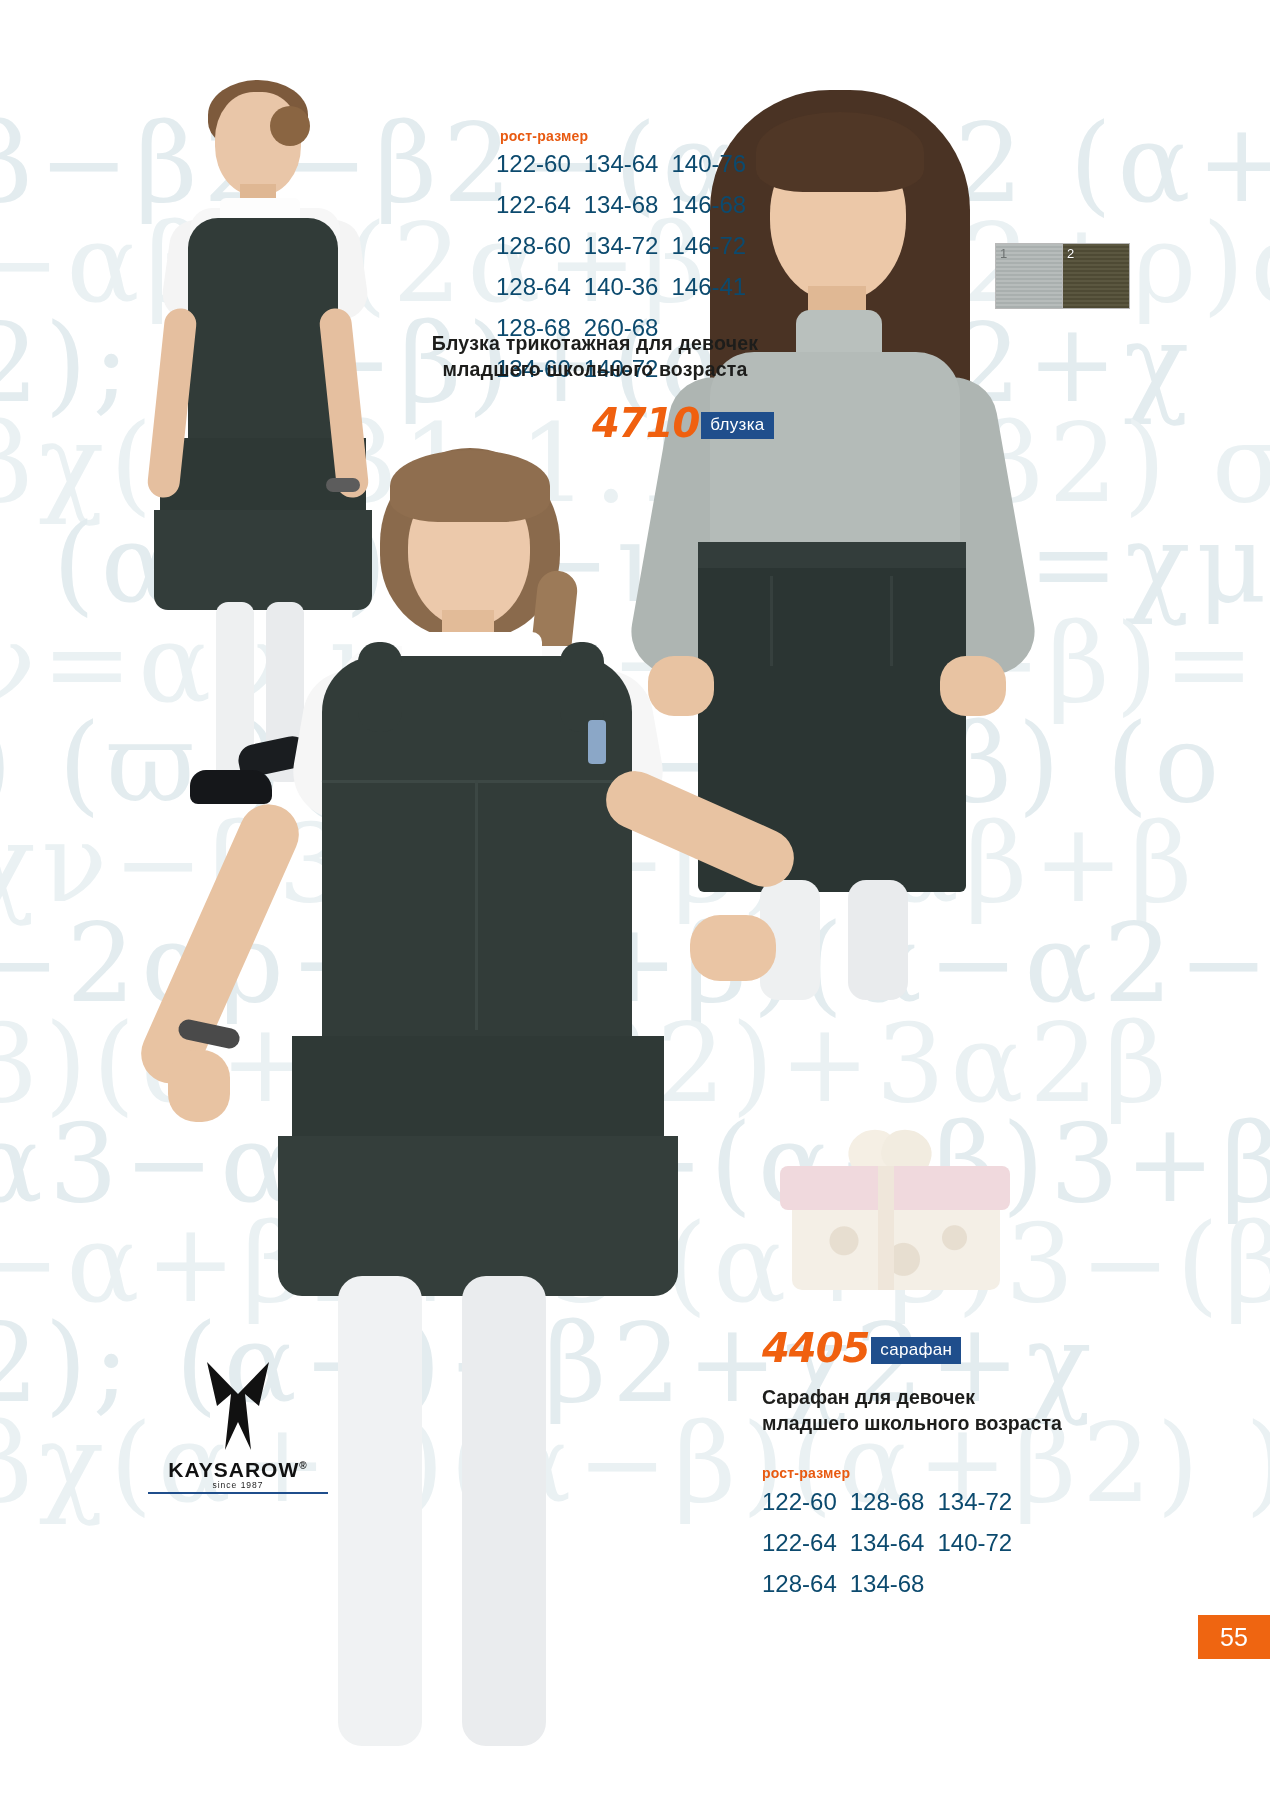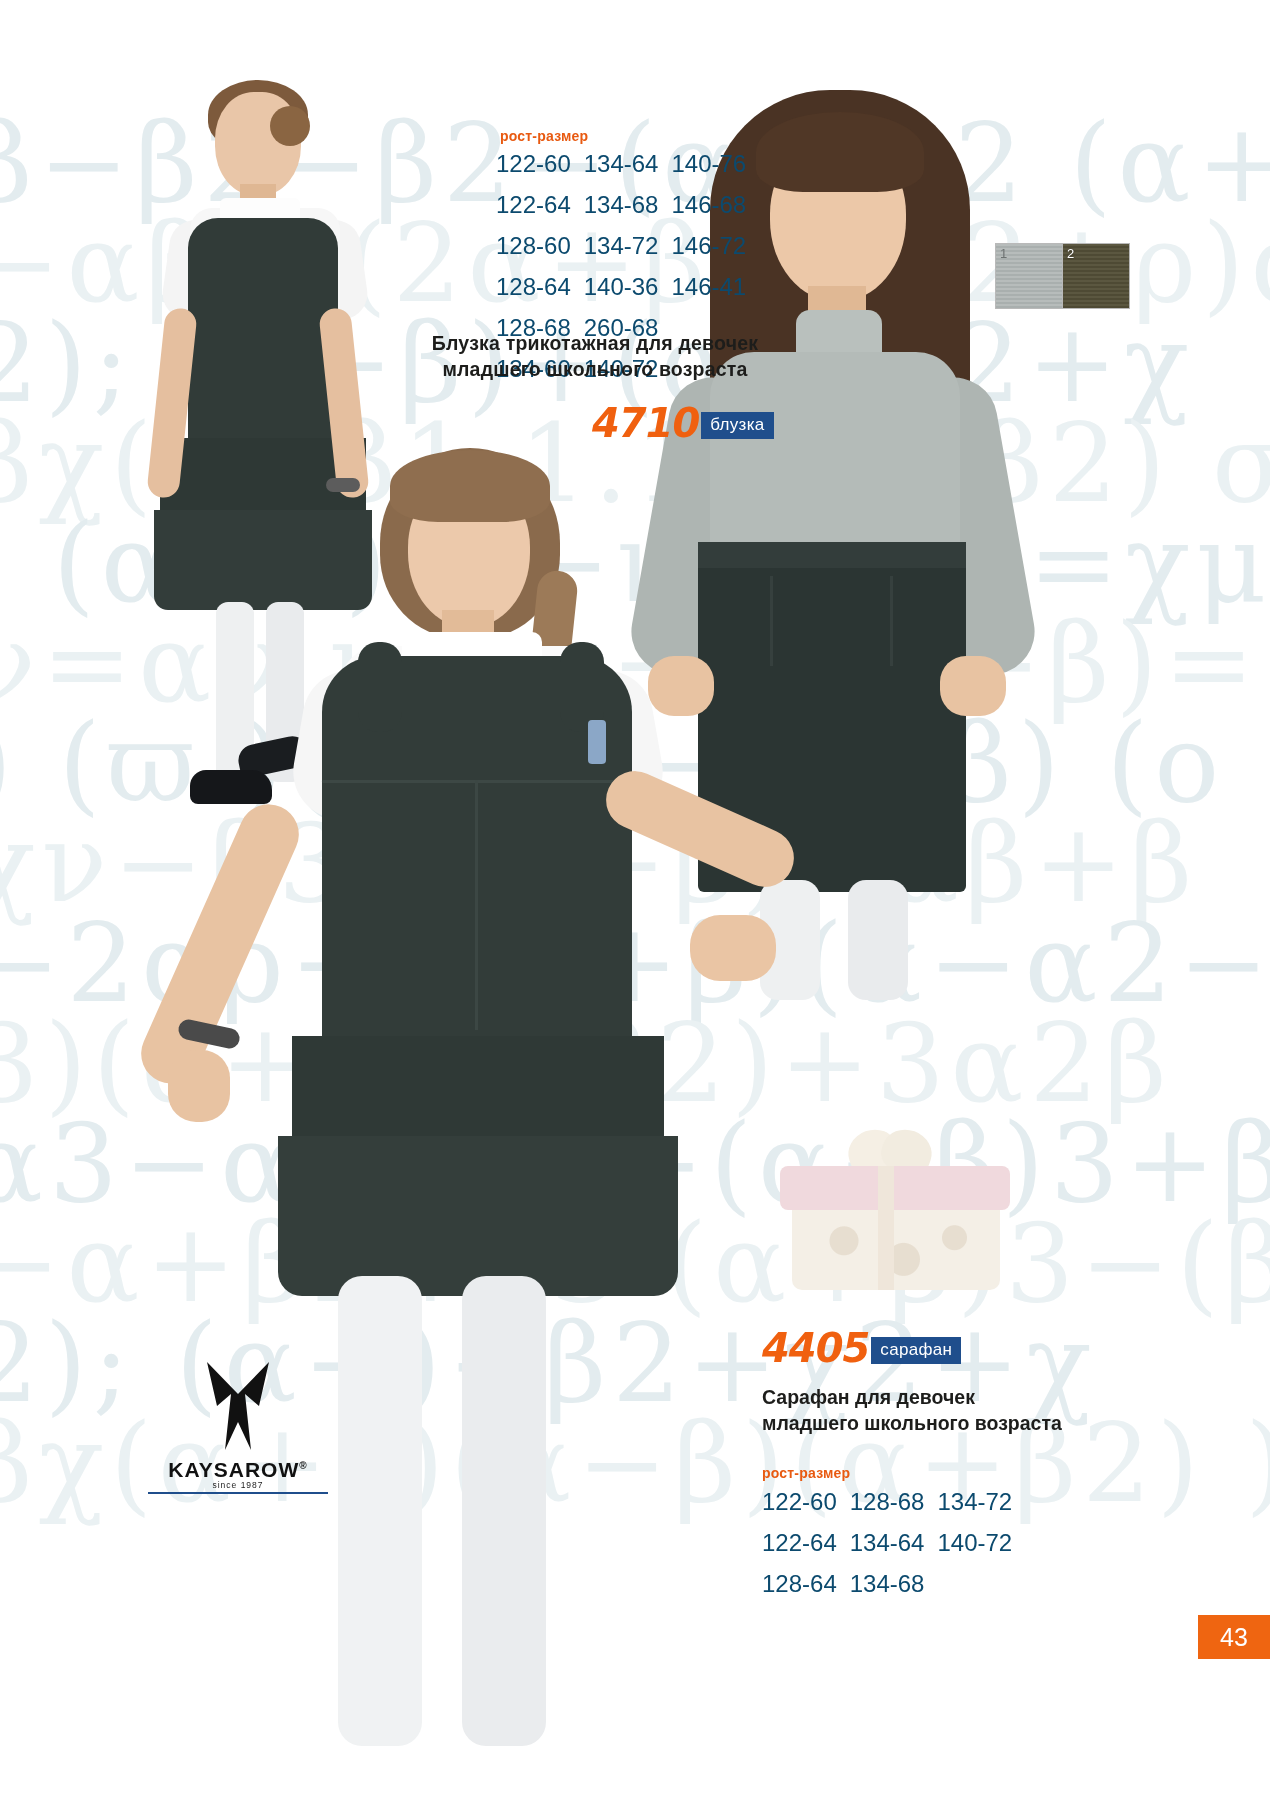--- a/index.html
+++ b/index.html
@@ -489,16 +489,16 @@
           <path d="M8 2 L39 34 L70 2 L60 46 L46 34 L52 90 L39 62 L26 90 L32 34 L18 46 Z" fill="#111111"></path>
         </svg>
       </div>
       <div class="brand">
         <span>KAYSAROW</span><sup>®</sup>
       </div>
       <div class="since">since 1987</div>
       <div class="underline"></div>
     </div>
 
-    <div id="page-number">43</div>
+    <div id="page-number">55</div>
 
   </div>
 </div>
 
 </body></html>

